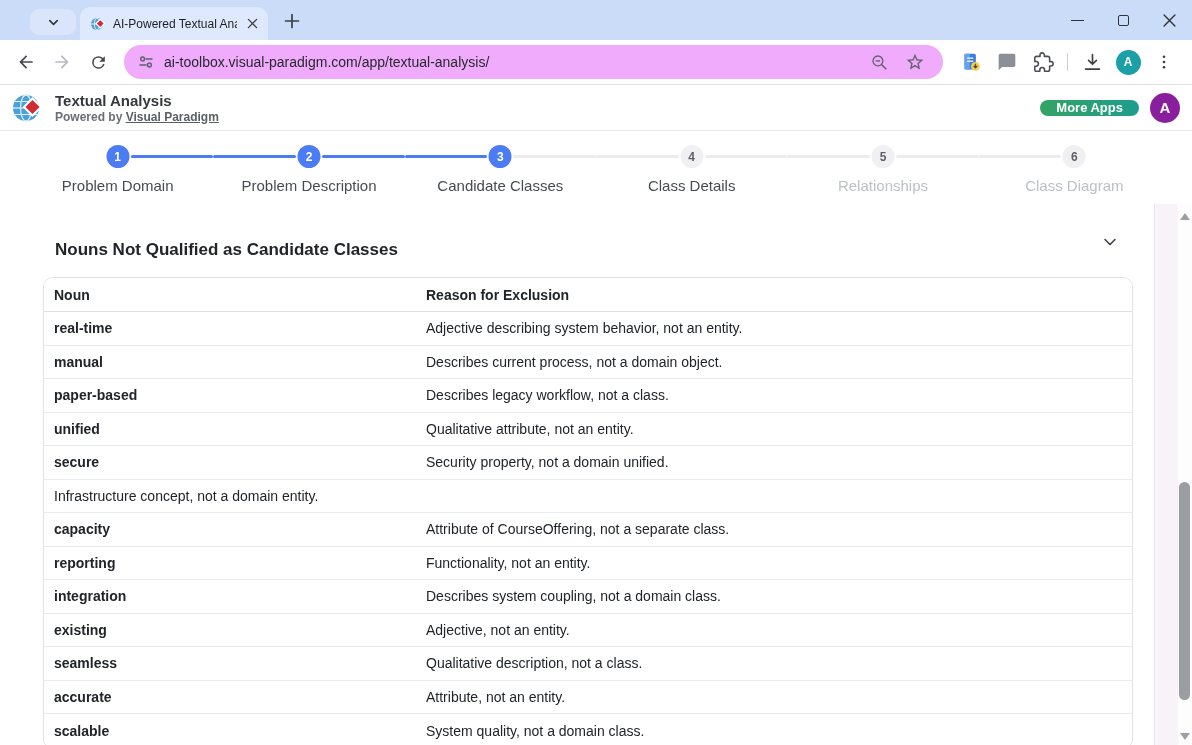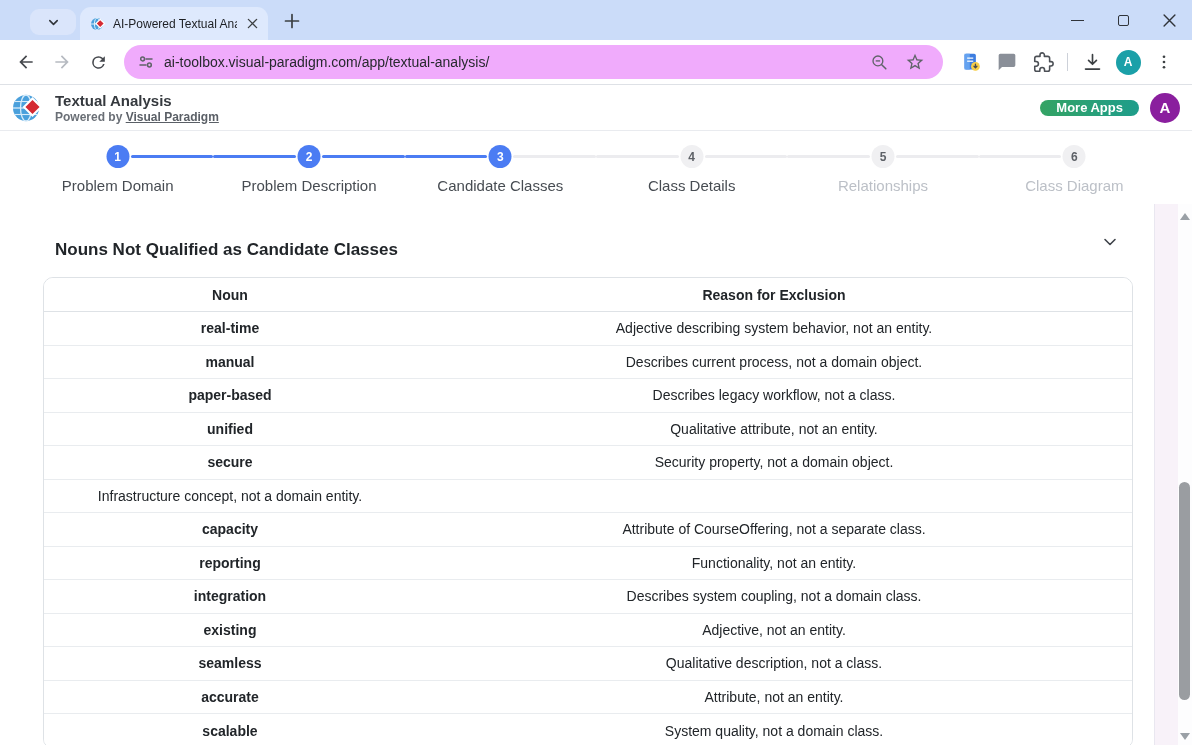--- a/index.html
+++ b/index.html
@@ -65,21 +65,21 @@
 
   
   .content { position:relative; height:538px; background:#fff; }
   .section-head { display:flex; align-items:center; padding:19px 60px 0 55px; }
   .section-title { font-size:17px; font-weight:bold; color:#212529; flex:1;margin-top:16px; }
   .collapse-chevron { cursor:pointer; margin-right:14px; }
 
   .card { margin:17px 0 0 43px; width:1090px; border:1px solid #dee2e6; border-radius:10px;
     overflow:hidden; background:#fff; }
   .trow { display:grid; grid-template-columns:372px 1fr; height:33.5px; align-items:center;
-    border-bottom:1px solid #e9ecef; background:#fff;text-align:center; }
+    border-bottom:1px solid #e9ecef; background:#fff; }
   .trow:last-child { border-bottom:none; }
   .trow.thead { height:34px; border-bottom:1px solid #dee2e6; }
   .cell { padding:0 10px; font-size:14px; color:#212529; white-space:nowrap; overflow:hidden; }
   .cell.hdr { font-weight:bold; }
   .cell.noun { font-weight:bold; }
 
   
   .page-scroll-strip { position:absolute; left:1154px; top:204px; width:24px; height:541px;
     background:#f8f2f9; border-left:1px solid #e9e7f0; }
   .win-scrollbar { position:absolute; left:1178px; top:204px; width:14px; height:541px; background:#fdfdfe; }
@@ -290,21 +290,21 @@
         <div class="trow">
           <div class="cell noun">paper-based</div>
           <div class="cell reason">Describes legacy workflow, not a class.</div>
         </div>
         <div class="trow">
           <div class="cell noun">unified</div>
           <div class="cell reason">Qualitative attribute, not an entity.</div>
         </div>
         <div class="trow">
           <div class="cell noun">secure</div>
-          <div class="cell reason">Security property, not a domain object.</div>
+          <div class="cell reason">Security property, not a domain unified.</div>
         </div>
         <div class="trow">
           <div class="cell reason">Infrastructure concept, not a domain entity.</div>
         </div>
         <div class="trow">
           <div class="cell noun">capacity</div>
           <div class="cell reason">Attribute of CourseOffering, not a separate class.</div>
         </div>
         <div class="trow">
           <div class="cell noun">reporting</div>

